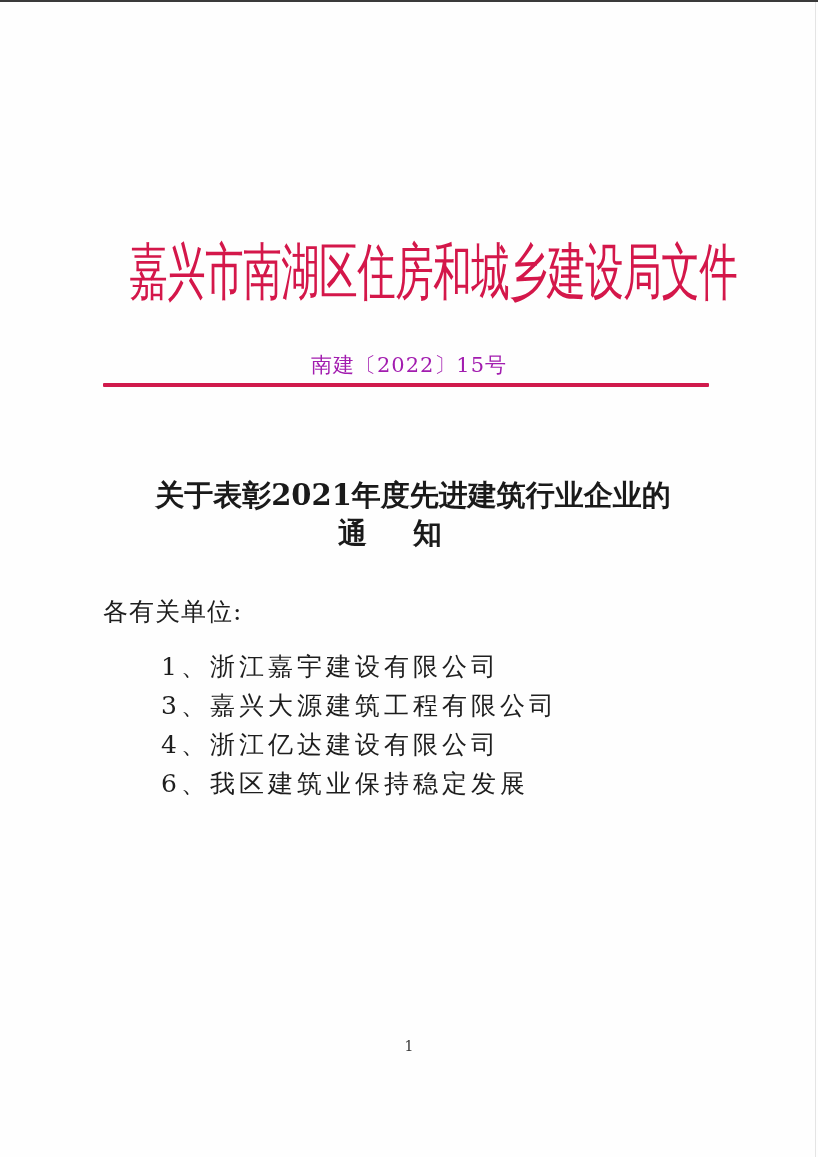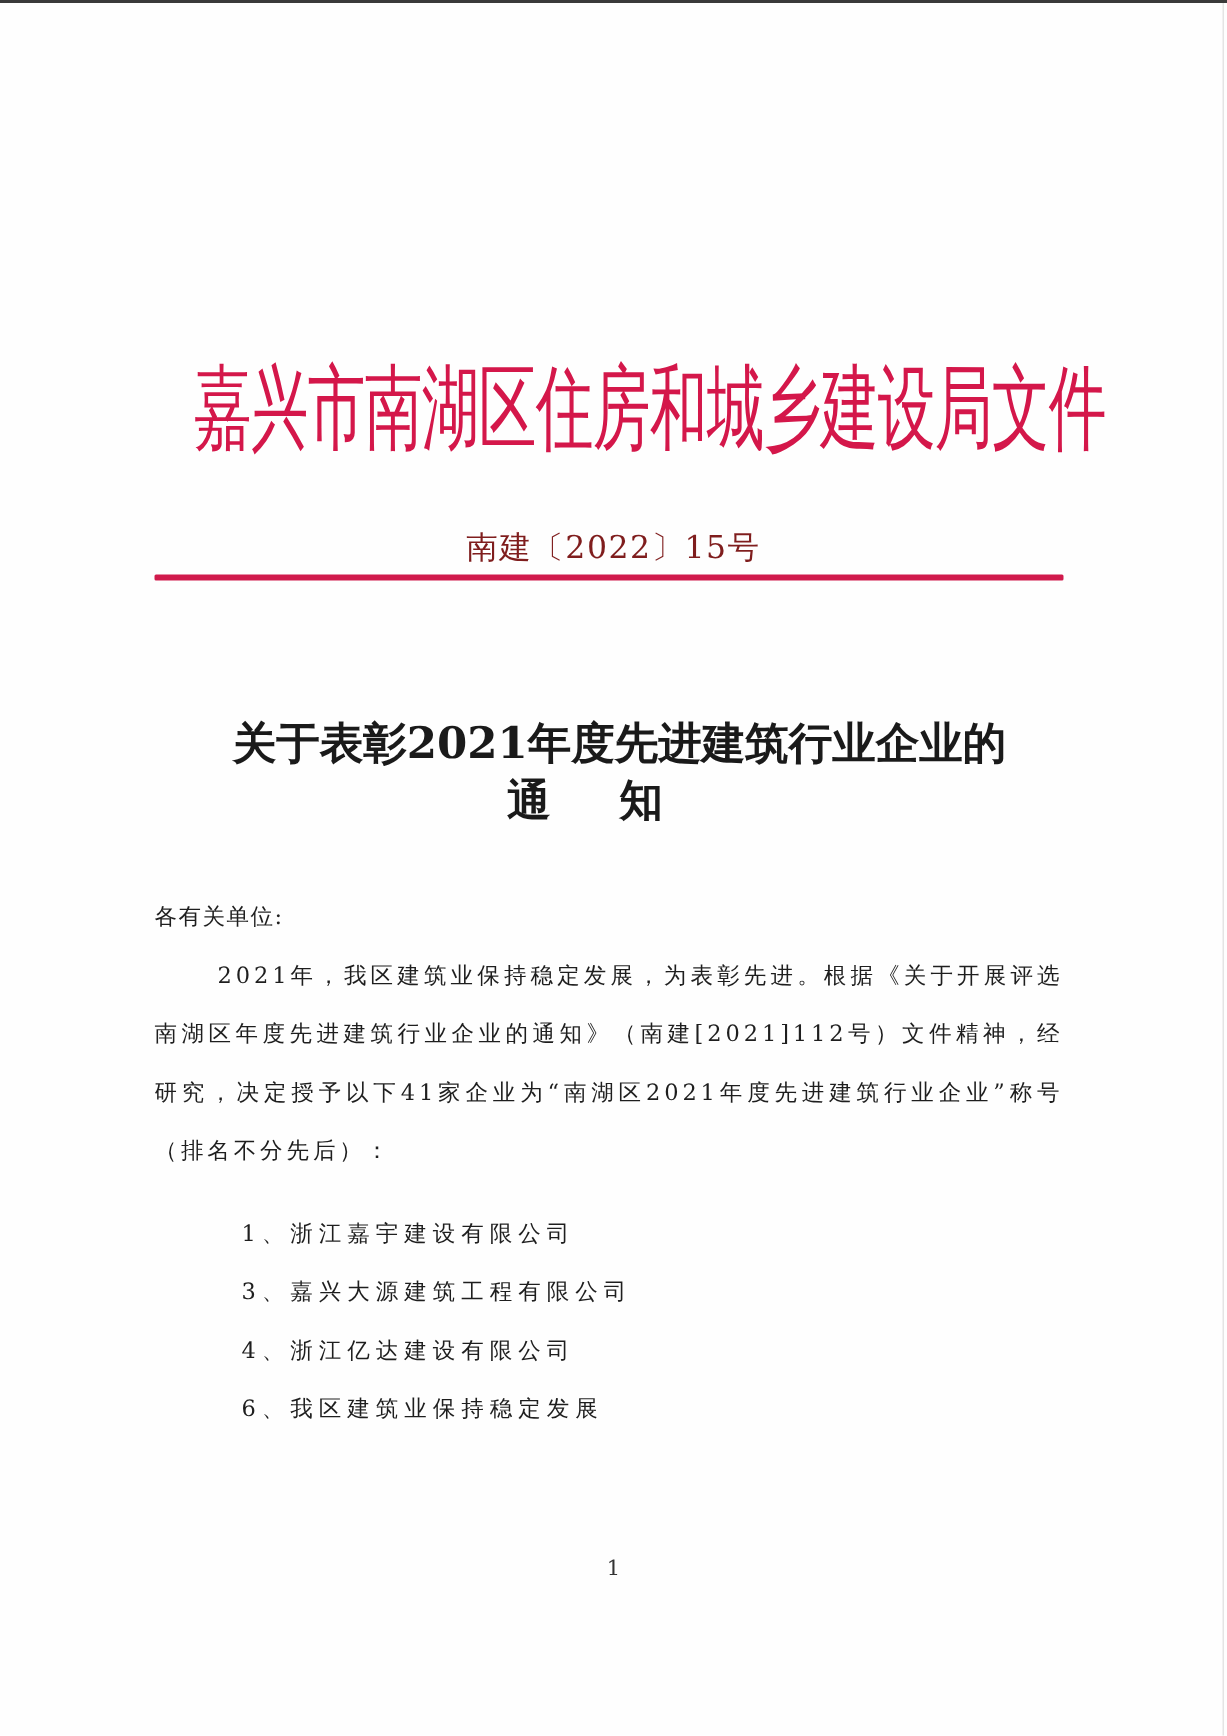--- a/index.html
+++ b/index.html
@@ -52,21 +52,21 @@
       text-align: center;
     }
     .doc-number {
       position: absolute;
       left: 0;
       width: 818px;
       top: 348px;
       text-align: center;
       font-size: 21px;
       line-height: 30px;
-      color: #7f1d1d;
+      color: #a21caf;
       letter-spacing: 1px;
     }
     .red-rule {
       position: absolute;
       left: 103px;
       top: 381px;
       width: 606px;
       height: 4px;
       background: #d01a4c;
       border-radius: 1px;
@@ -83,21 +83,21 @@
       color: #1a1a1a;
     }
     .notice-title .line2 {
       letter-spacing: 46px;
     }
     .body-text {
       position: absolute;
       left: 103px;
       top: 590px;
       width: 606px;
-      font-size: 15px;
+      font-size: 25px;
       line-height: 39px;
       color: #1e1e1e;
     }
     .body-text .salutation {
       margin: 0;
       letter-spacing: 1px;
     }
     .body-text .para {
       margin: 0;
       text-indent: 42px;
@@ -153,21 +153,20 @@
 
   <div class="red-rule"></div>
 
   <div class="notice-title">
     <div>关于表彰2021年度先进建筑行业企业的</div>
     <div class="line2">通知</div>
   </div>
 
   <div class="body-text">
     <p class="salutation">各有关单位:</p>
-    <p class="para">2021年，我区建筑业保持稳定发展，为表彰先进。根据《关于开展评选南湖区年度先进建筑行业企业的通知》（南建[2021]112号）文件精神，经研究，决定授予以下41家企业为“南湖区2021年度先进建筑行业企业”称号（排名不分先后）：</p>
     <ul class="company-list">
       <li><span>1、</span><span>浙江嘉宇建设有限公司</span></li>
       <li><span>3、</span><span>嘉兴大源建筑工程有限公司</span></li>
       <li><span>4、</span><span>浙江亿达建设有限公司</span></li>
       <li><span>6、</span><span>我区建筑业保持稳定发展</span></li>
     </ul>
   </div>
 
   <div class="page-number">1</div>
 </div>

